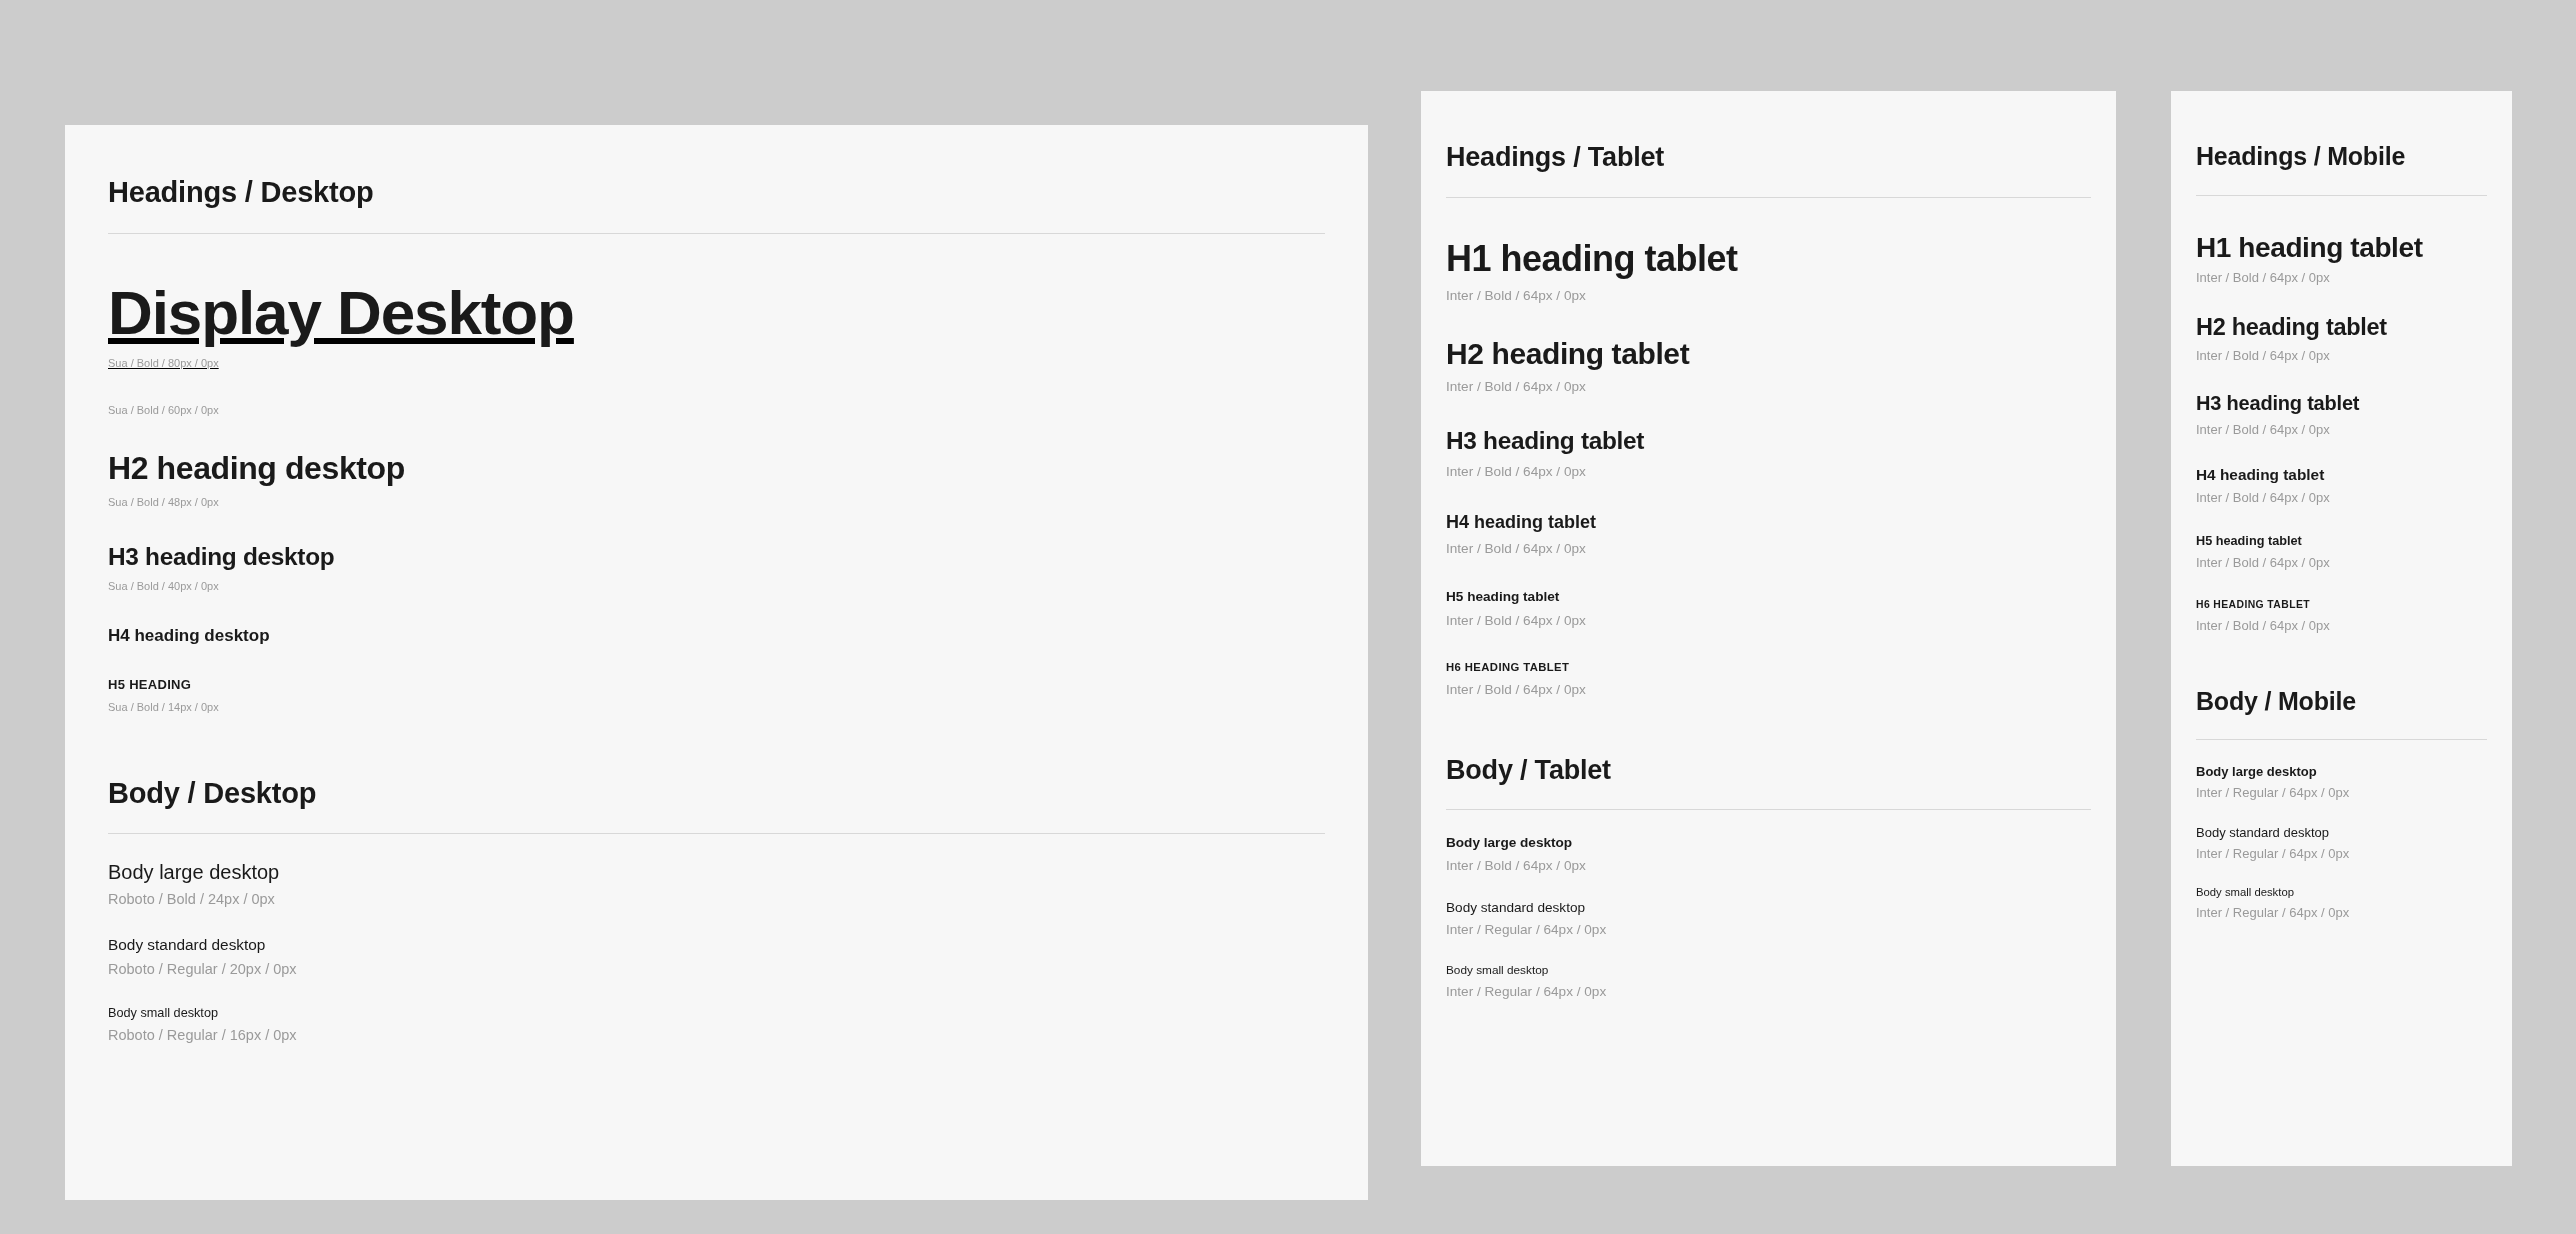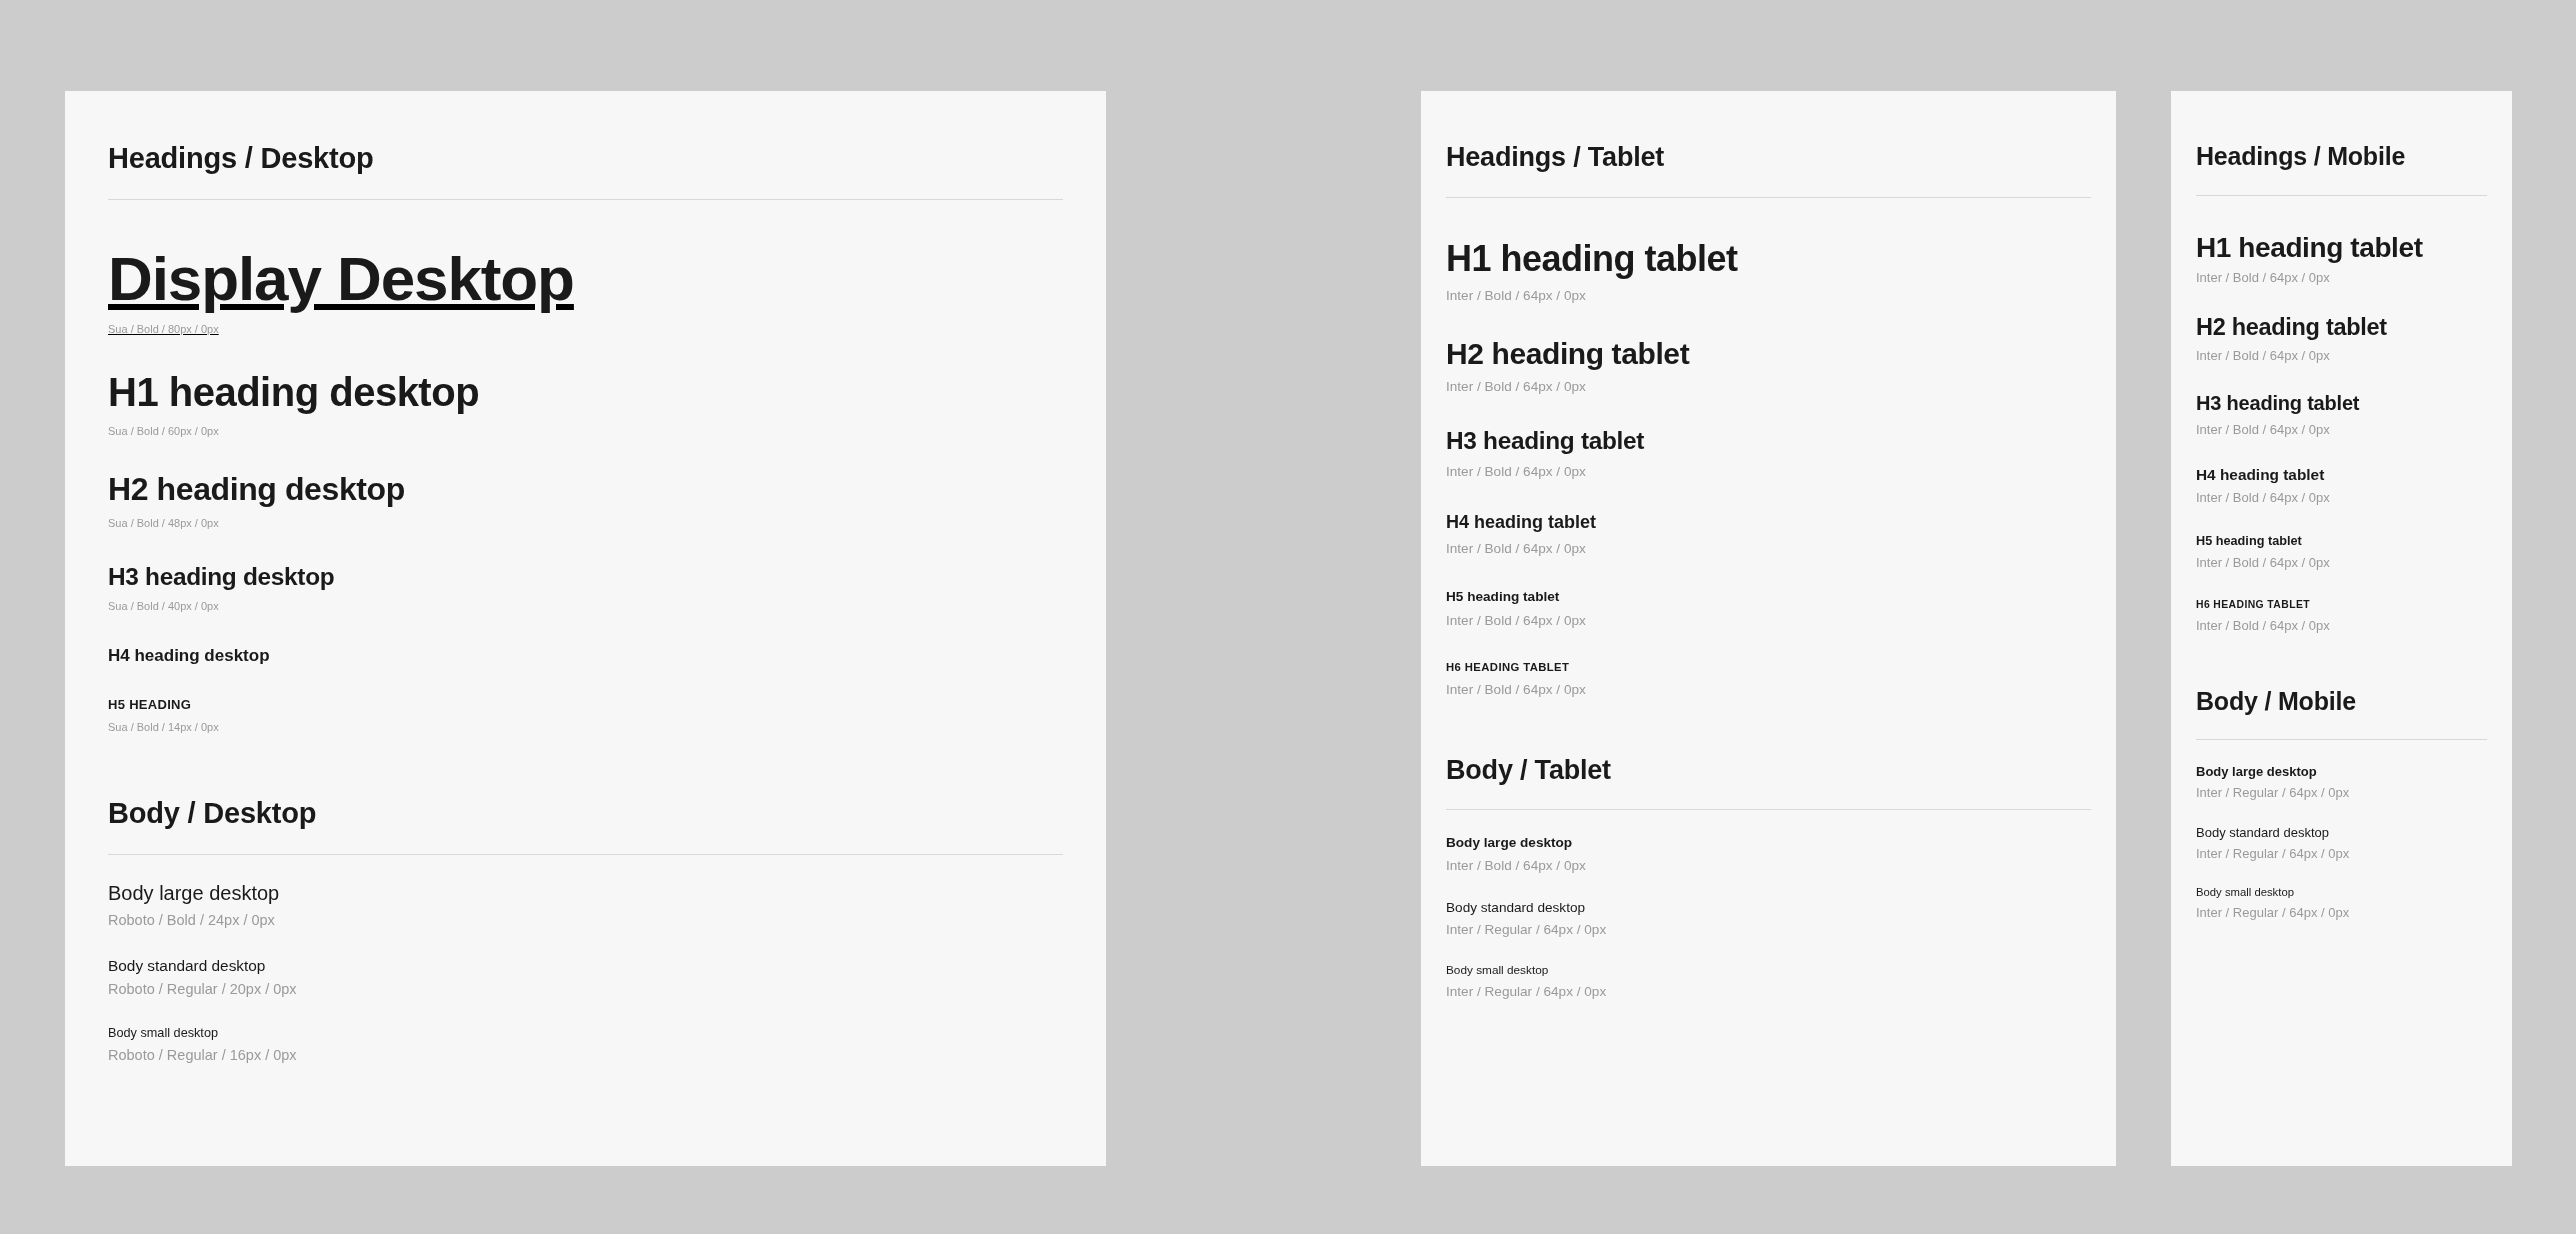--- a/index.html
+++ b/index.html
@@ -20,21 +20,21 @@
   }
 
   .panel {
     position: absolute;
     background: #f7f7f7;
     top: 91px;
     padding: 51px 43px 0 43px;
   }
 
   
-  .panel-desktop { left: 65px;   width: 1041px; height: 1075px; }
+  .panel-desktop { left: 65px;   width: 1303px; height: 1075px; margin-top: 34px; }
   .panel-tablet  { left: 1421px; width: 695px;  height: 1075px; padding-left: 25px; padding-right: 25px; }
   .panel-mobile  { left: 2171px; width: 341px;  height: 1075px; padding-left: 25px; padding-right: 25px; }
 
   
   .section-head {
     color: #1a1a1a;
     font-weight: bold;
     letter-spacing: -0.2px;
     padding-bottom: 23.5px;
     border-bottom: 0.9px solid #d8d8d8;
@@ -130,21 +130,20 @@
     <h2 class="section-head">Headings / Desktop</h2>
 
     <div class="section-block">
 
       <div class="specimen d-display">
         <div class="sample">Display Desktop</div>
         <div class="spec">Sua / Bold / 80px / 0px</div>
       </div>
 
       <div class="specimen d-h1">
-        <div class="sample">H1 heading desktop</div>
         <div class="spec">Sua / Bold / 60px / 0px</div>
       </div>
 
       <div class="specimen d-h2">
         <div class="sample">H2 heading desktop</div>
         <div class="spec">Sua / Bold / 48px / 0px</div>
       </div>
 
       <div class="specimen d-h3">
         <div class="sample">H3 heading desktop</div>

